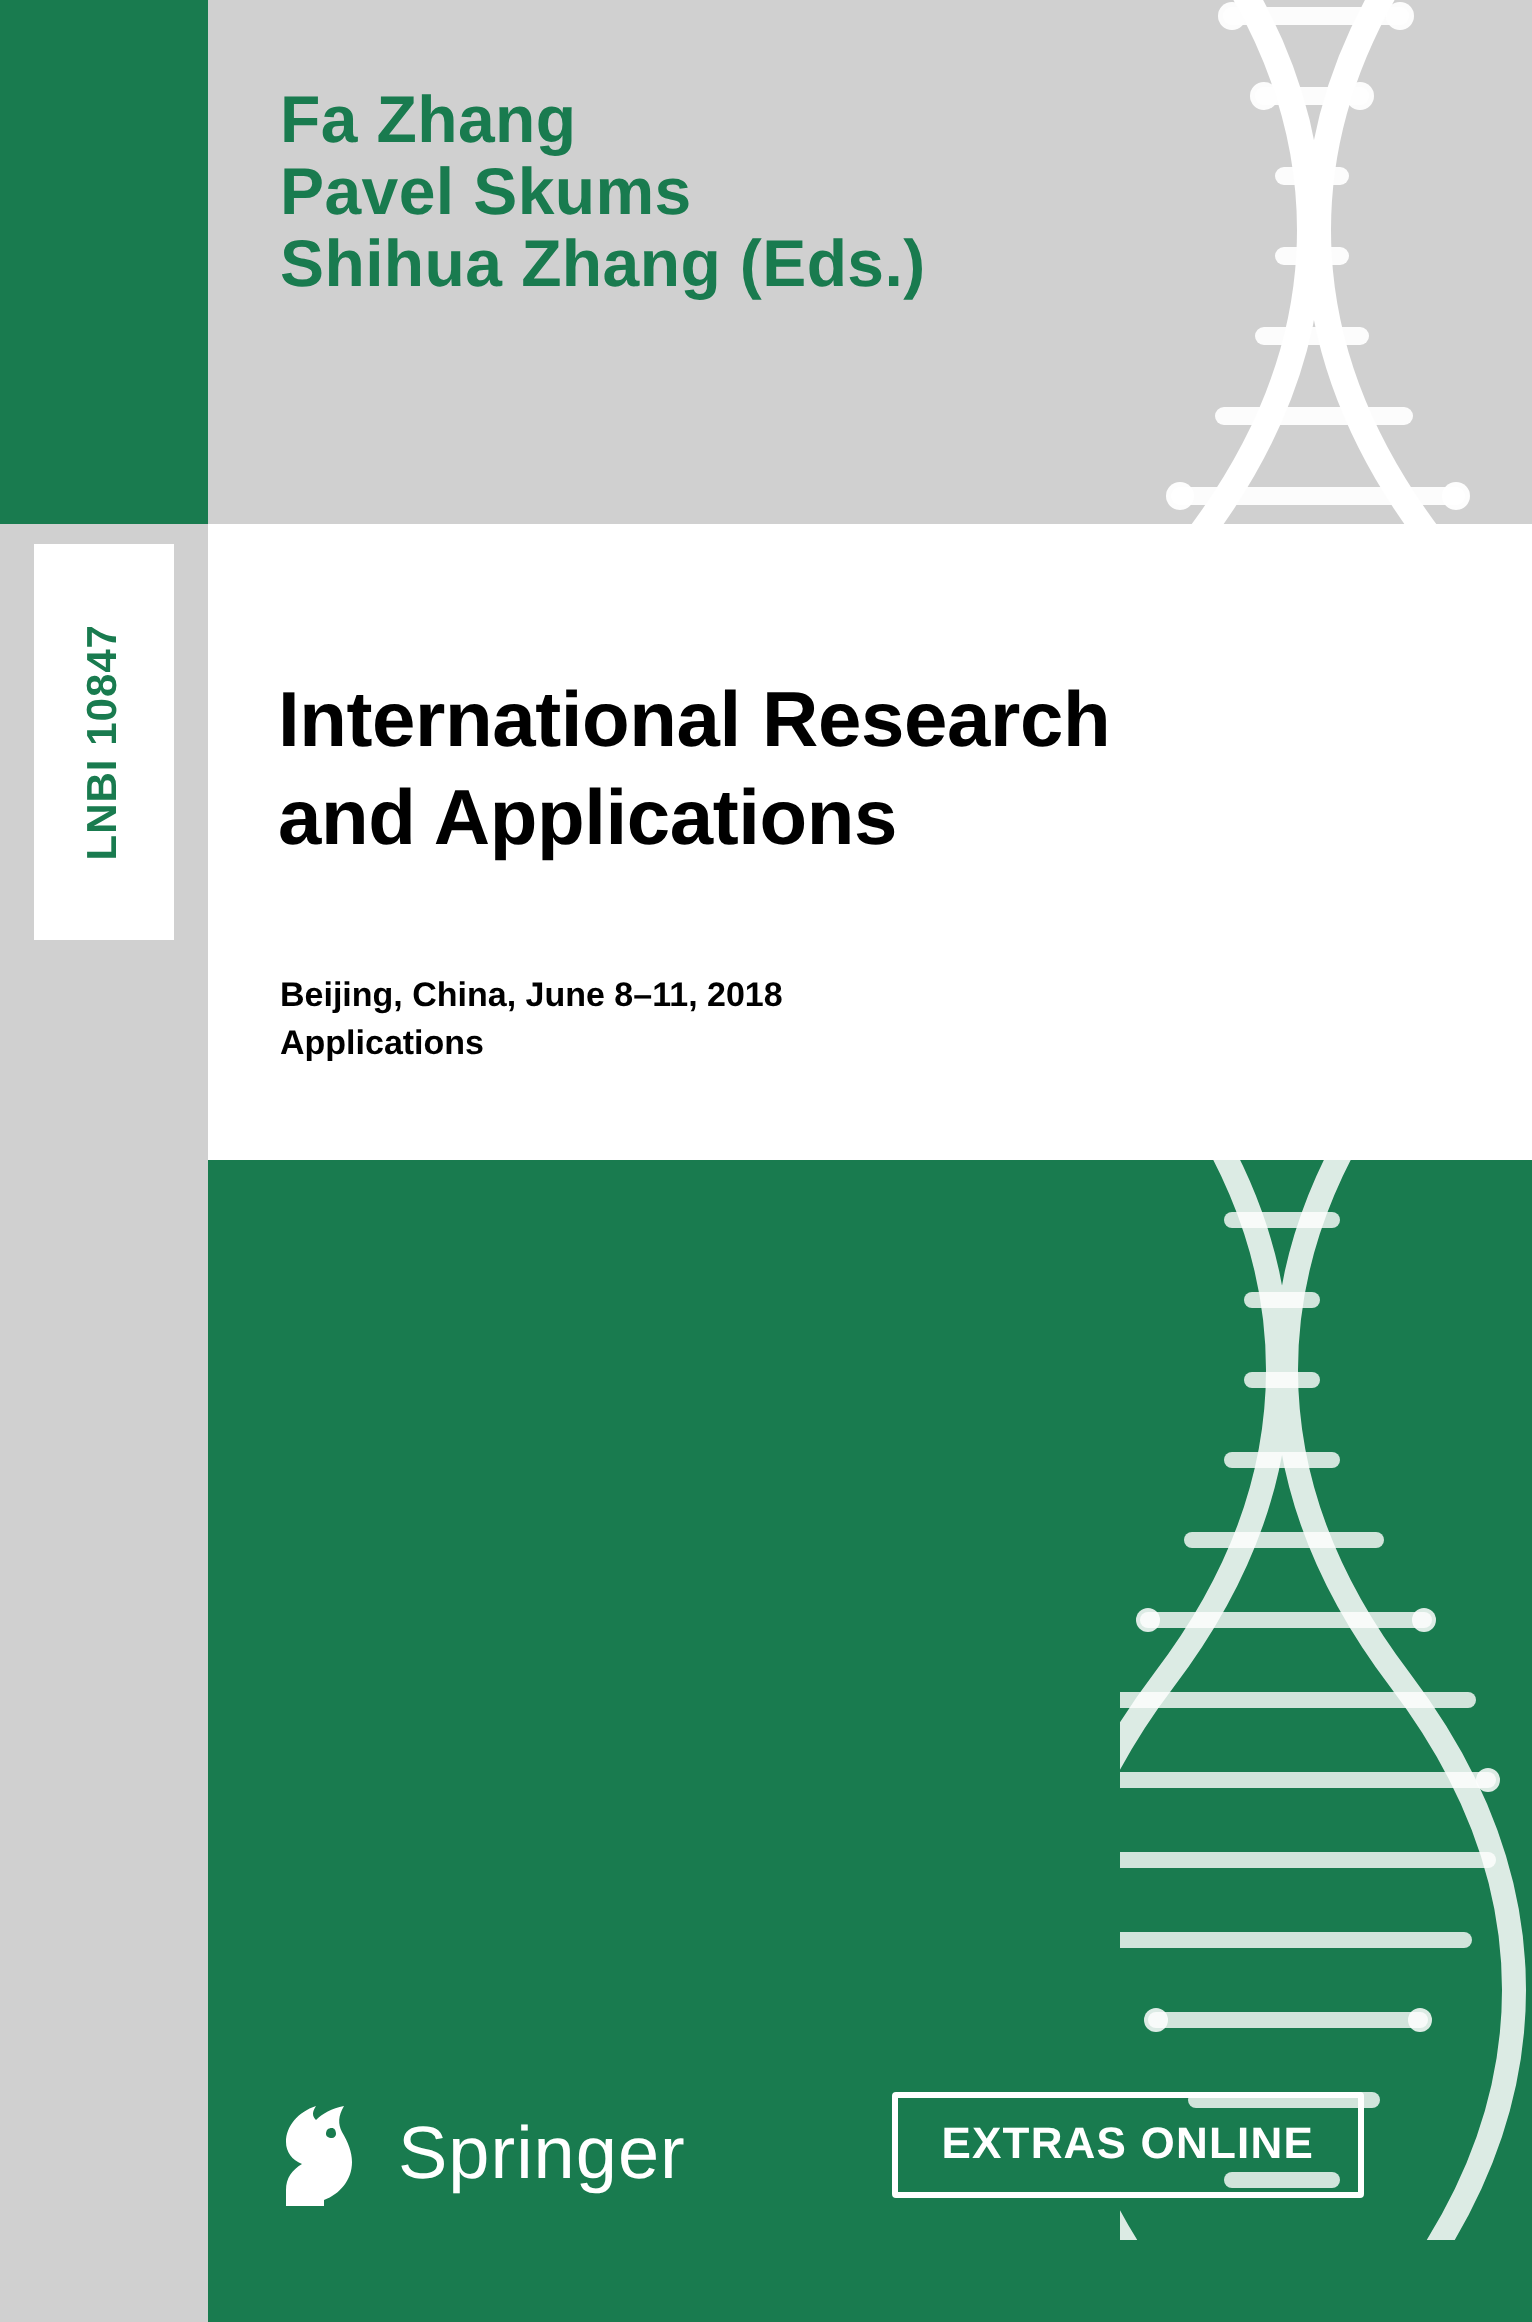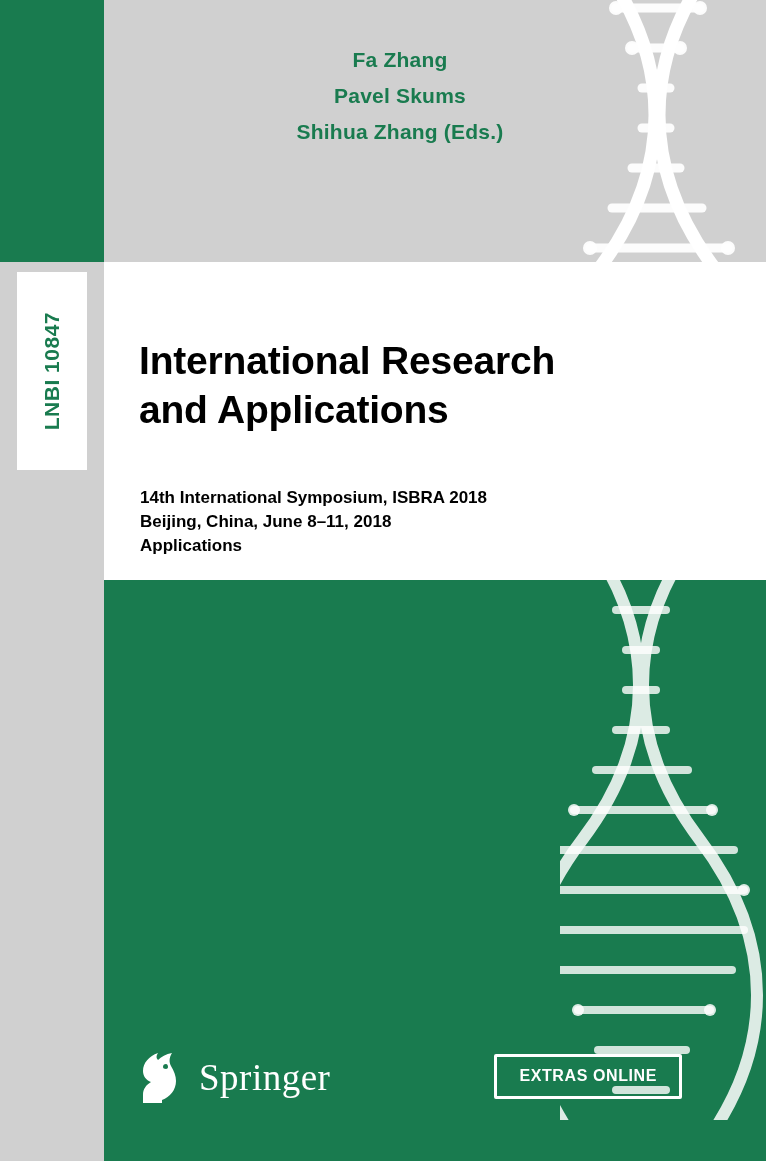--- a/index.html
+++ b/index.html
@@ -122,27 +122,26 @@
   }
 
   
   .authors {
     position: absolute;
     left: 140px;
     top: 42px;
     width: 520px;
   }
   .author-line {
-    font-size: 21px;
+    font-size: 33px;
     font-weight: bold;
     color: #197b4f;
     line-height: 36px;
     letter-spacing: 0.2px;
     font-family: "Liberation Sans", sans-serif;
-    text-align: center;
   }
 
   
   .title-block {
     position: absolute;
     left: 139px;
     top: 336px;
     width: 600px;
   }
   .title-line {
@@ -179,35 +178,35 @@
     gap: 14px;
   }
   .springer-knight {
     width: 52px;
     height: 56px;
     display: block;
   }
   .springer-word {
     font-size: 37px;
     color: #ffffff;
-    font-family: Liberation Serif, serif;
+    font-family: Liberation Sans, sans-serif;
     letter-spacing: 0.5px;
   }
 
   
   .extras-badge {
     position: absolute;
     right: 84px;
     bottom: 62px;
     border: 3px solid #ffffff;
     padding: 10px 22px 11px 22px;
     border-radius: 2px;
   }
   .extras-badge span {
-    font-size: 16px;
+    font-size: 22px;
     font-weight: bold;
     color: #ffffff;
     letter-spacing: 0.6px;
     font-family: "Liberation Sans", sans-serif;
     margin-top: 12px;
   }
 </style>
 </head>
 <body>
 
@@ -310,21 +309,20 @@
     <div class="author-line">Pavel Skums</div>
     <div class="author-line">Shihua Zhang (Eds.)</div>
   </div>
 
   <div class="title-block">
     <div class="title-line">International Research</div>
     <div class="title-line">and Applications</div>
   </div>
 
   <div class="subtitle-block">
-    <div class="subtitle-line">14th International Symposium, ISBRA 2018</div>
     <div class="subtitle-line">Beijing, China, June 8–11, 2018</div>
     <div class="subtitle-line">Applications</div>
   </div>
 
   <div class="springer-logo">
     <svg class="springer-knight" viewBox="0 0 52 56" xmlns="http://www.w3.org/2000/svg" aria-hidden="true">
       <path fill="#ffffff" d="M10 54 L10 46 C10 40 13 36 18 33 C13 31 10 27 10 22 C10 14 16 7 25 4 C23 7 23 9 25 11 C28 8 33 5 39 4 C36 9 36 13 38 17 C41 22 43 27 43 32 C43 41 37 48 29 51 L29 54 Z M33 15 C31 15 30 16 30 18 C30 19 31 20 33 20 C34 20 35 19 35 18 C35 16 34 15 33 15 Z"></path>
     </svg>
     <div class="springer-word">Springer</div>
   </div>

